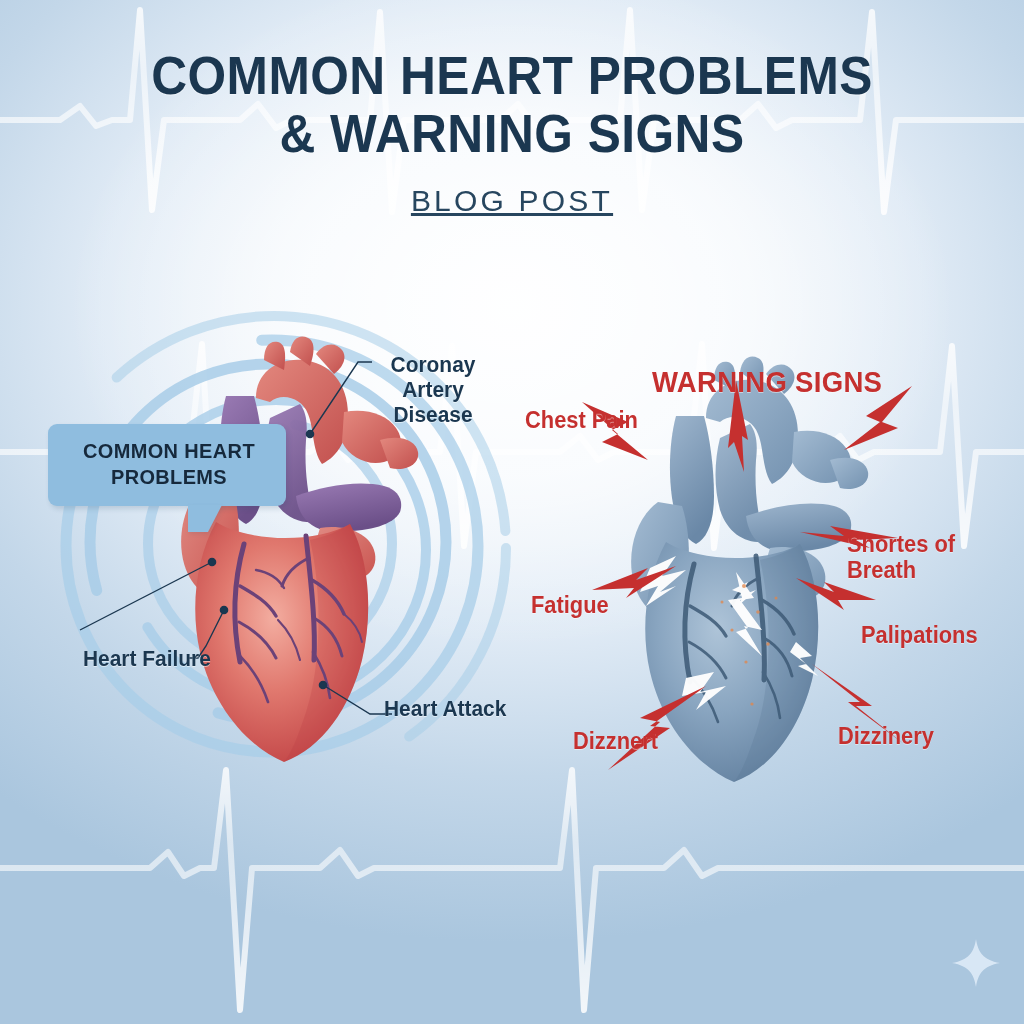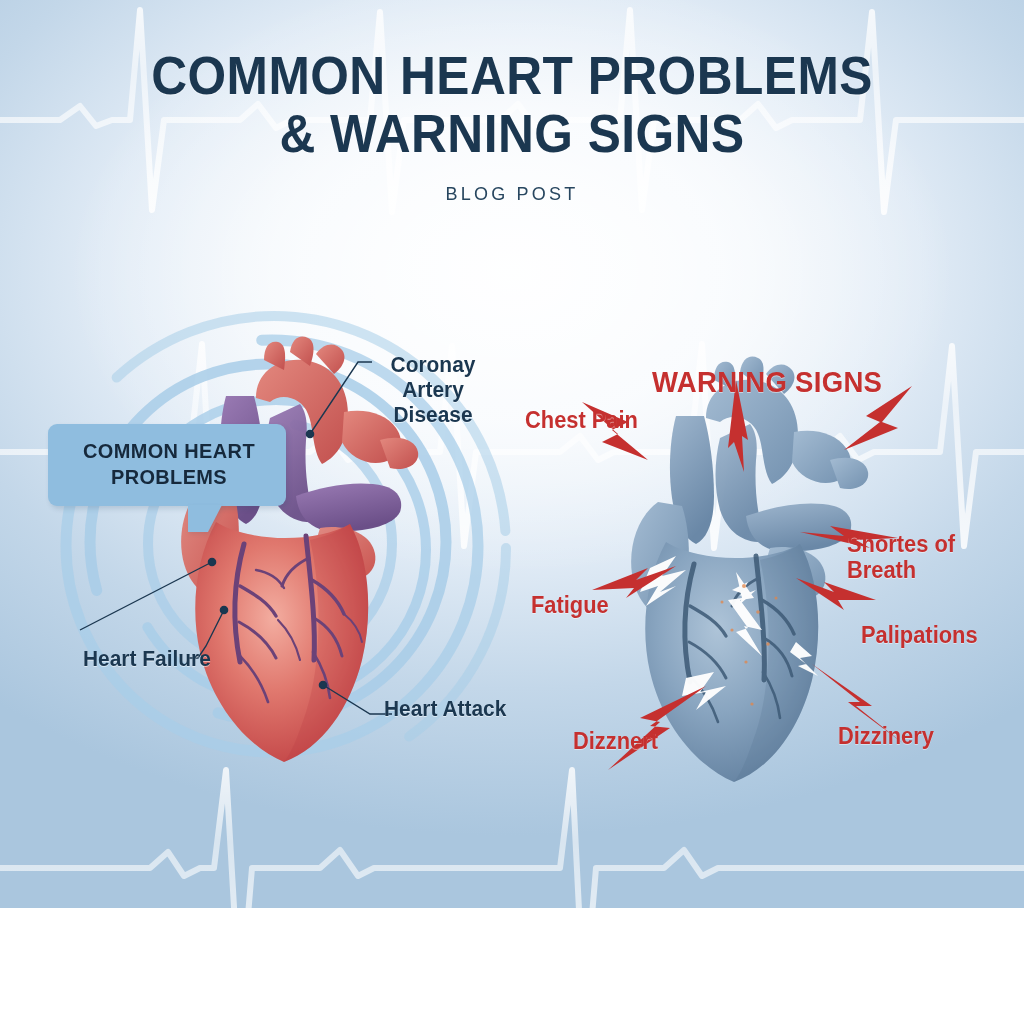--- a/index.html
+++ b/index.html
@@ -4,21 +4,21 @@
 <title>Common Heart Problems &amp; Warning Signs</title>
 <style>
   html, body {
     margin: 0;
     padding: 0;
     background: #ffffff;
   }
   .poster {
     position: relative;
     width: 1024px;
-    height: 908px;
+    height: 1024px;
     overflow: hidden;
     font-family: "Liberation Sans", sans-serif;
     background:
       radial-gradient(ellipse 78% 62% at 50% 30%, #fbfdff 0%, #f2f7fc 26%, #dfeaf5 52%, #c3d7e9 74%, #aac6de 100%);
   }
 
   
   .bg-ecg {
     position: absolute;
     inset: 0;
@@ -54,25 +54,26 @@
     font-size: 54px;
     line-height: 58px;
     letter-spacing: 0.5px;
     color: #1b3750;
     text-transform: uppercase;
     transform: scaleX(0.92);
     text-shadow: 0 1px 1px rgba(255,255,255,0.55);
   }
   .subtitle {
     margin-top: 22px;
-    font-size: 18px;
+    font-size: 30px;
     font-weight: 400;
     letter-spacing: 3.2px;
     color: #27465f;
     text-transform: uppercase;
+    text-decoration: underline;
   }
 
   
   .panel {
     position: absolute;
     z-index: 4;
   }
   .panel-left  { left: 20px;  top: 300px; width: 520px; height: 480px; }
   .panel-right { left: 500px; top: 300px; width: 524px; height: 500px; }
 

